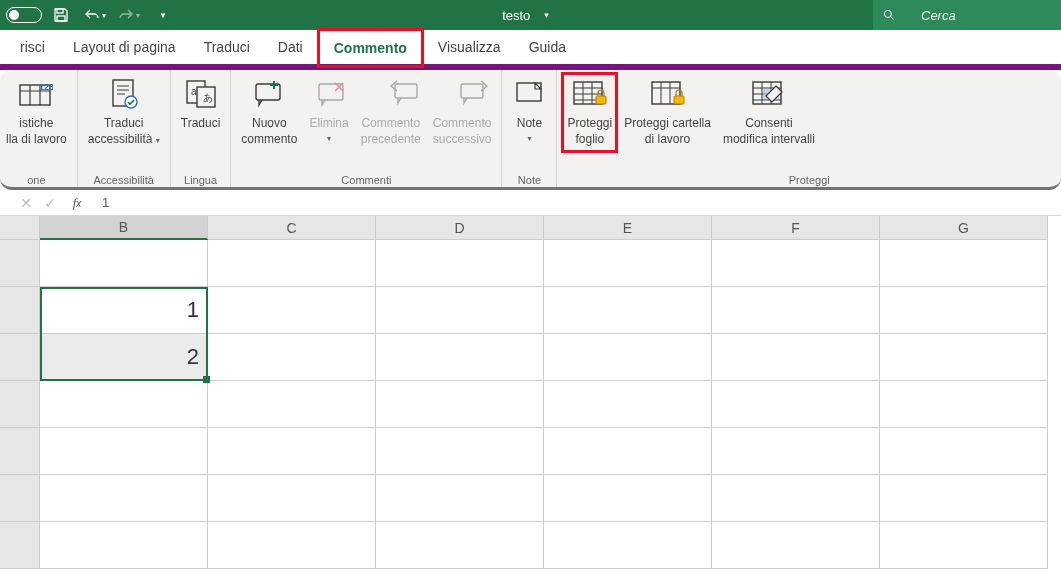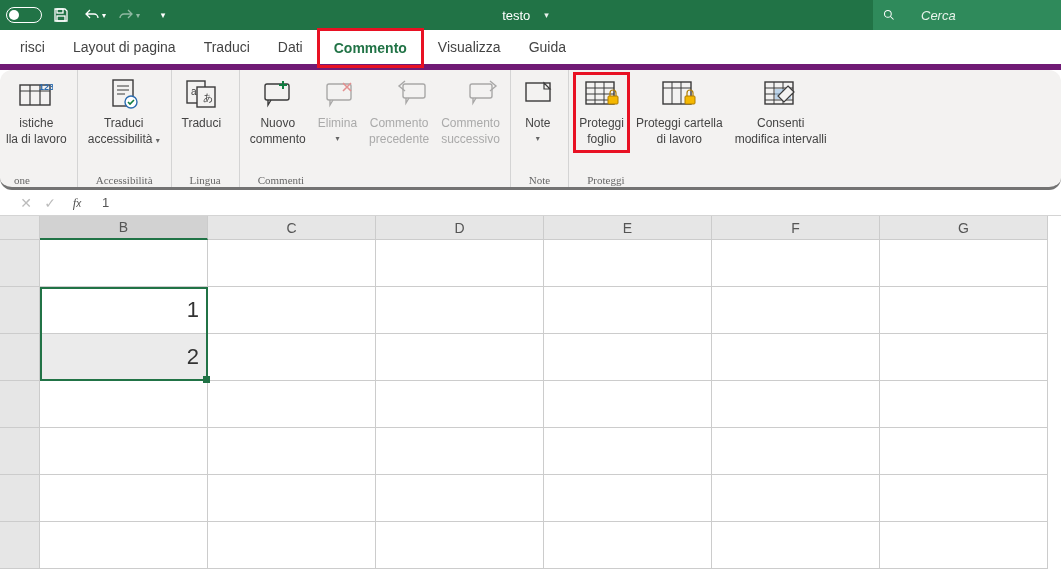--- a/index.html
+++ b/index.html
@@ -20,21 +20,21 @@
 
 .tabs { height: 40px; background: #fff; display: flex; align-items: center; border-bottom: 6px solid #701a75; padding-left: 6px; }
 .tab { padding: 0 14px; height: 40px; display: flex; align-items: center; font-size: 14px; color: #444; cursor: pointer; }
 .tab.active { color: #217346; border-bottom: 3px solid #217346; font-weight: 600; margin-bottom: -1px; }
 .tab.highlighted { border: 3px solid #e81123; }
 
 
 .ribbon { background: #f3f2f1; height: 120px; display: flex; border-bottom: 3px solid #737373; border-radius: 12px; }
 .group { border-right: 1px solid #d4d4d4; display: flex; flex-direction: column; padding: 2px 4px 1px; }
 .group-items { flex: 1; display: flex; align-items: flex-start; }
-.group-label { font-size: 11px; color: #666; padding: 2px 14px 0; font-family: Liberation Serif, serif; }
+.group-label { text-align: center; font-size: 11px; color: #666; padding: 2px 0 0; }
 .ritem { display: flex; flex-direction: column; align-items: center; justify-content: flex-start; padding: 4px 6px 0; cursor: pointer; text-align: center; font-size: 12px; color: #444; line-height: 1.3; gap: 4px; }
 .ritem.disabled { cursor: default; color: #aaa; align-items: flex-end; }
 .ritem.disabled svg { opacity: .4; }
 .ritem .ic { height: 36px; display: flex; align-items: center; justify-content: center; }
 .ritem .lbl { min-height: 34px; display: flex; flex-direction: column; justify-content: flex-start; }
 .ritem .drop { font-size: 8px; color: #666; margin-top: 2px; }
 .rhl { border: 3px solid #e81123; padding: 1px 3px 0; }
 
 
 .fbar { height: 26px; border-bottom: 1px solid #d4d4d4; display: flex; align-items: center; font-size: 13px; color: #555; }

